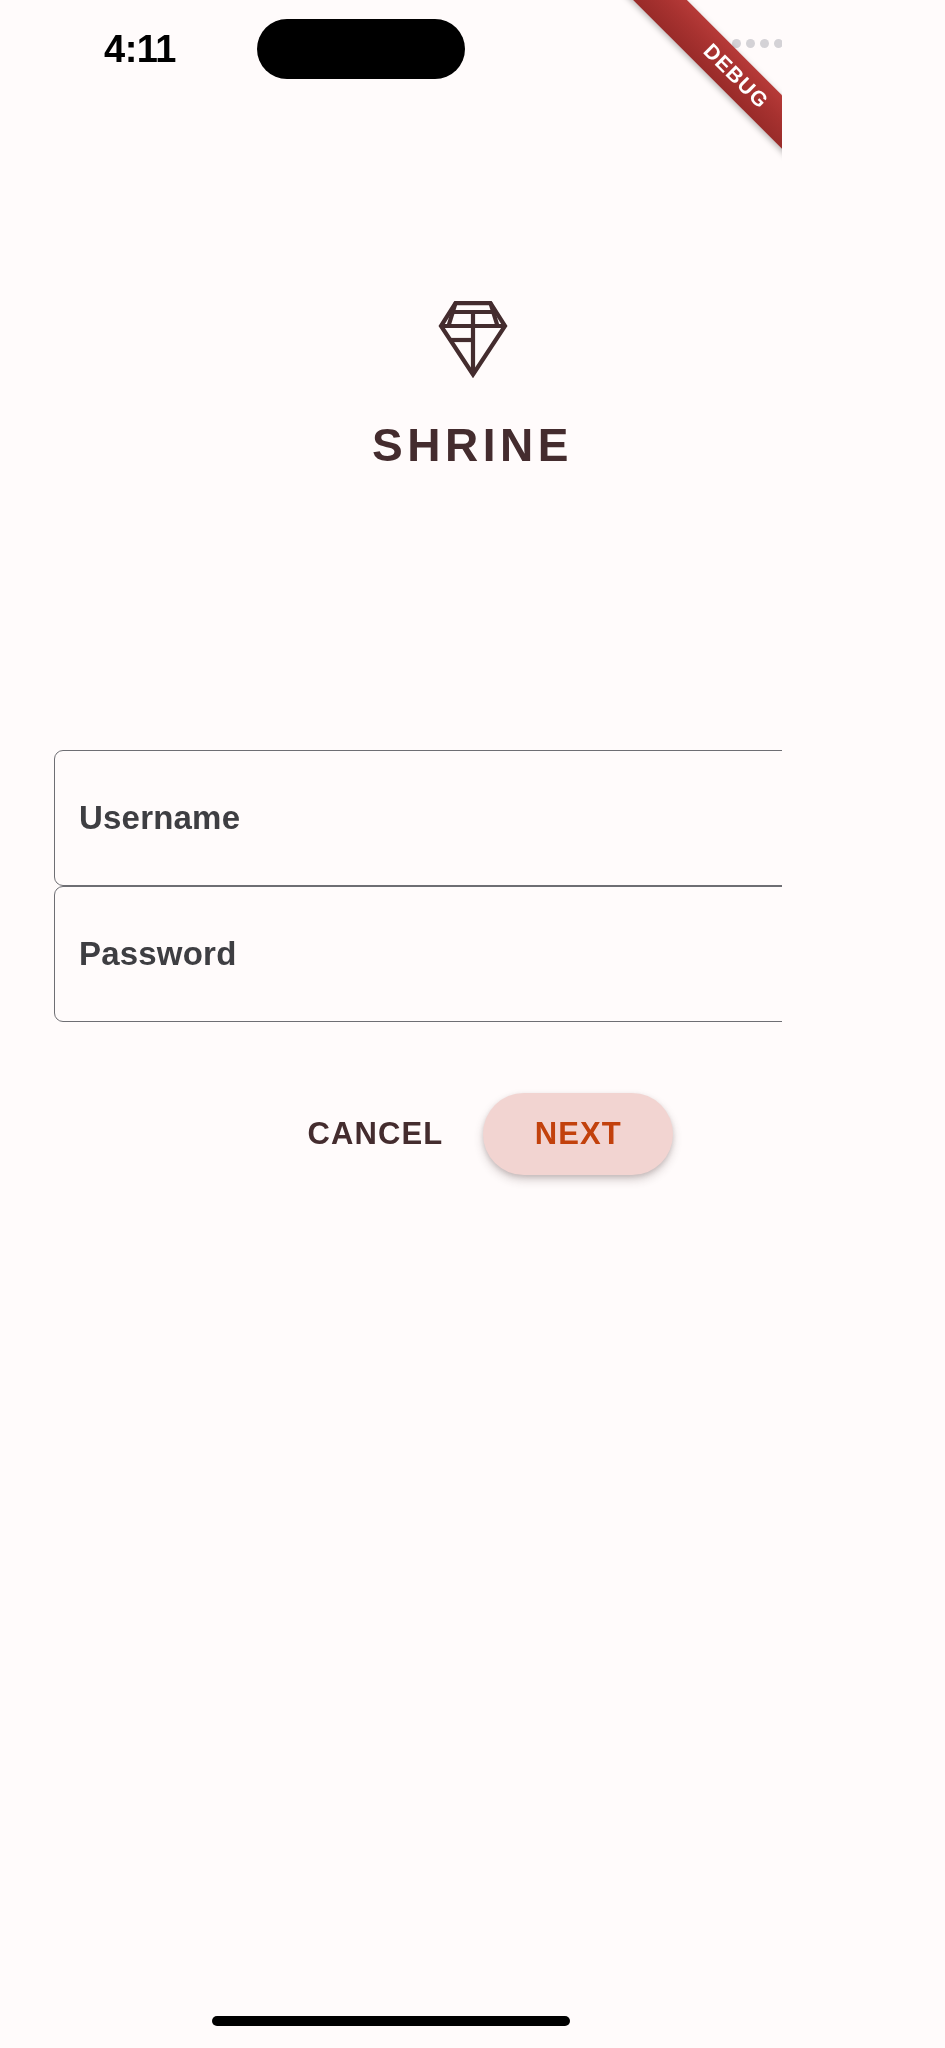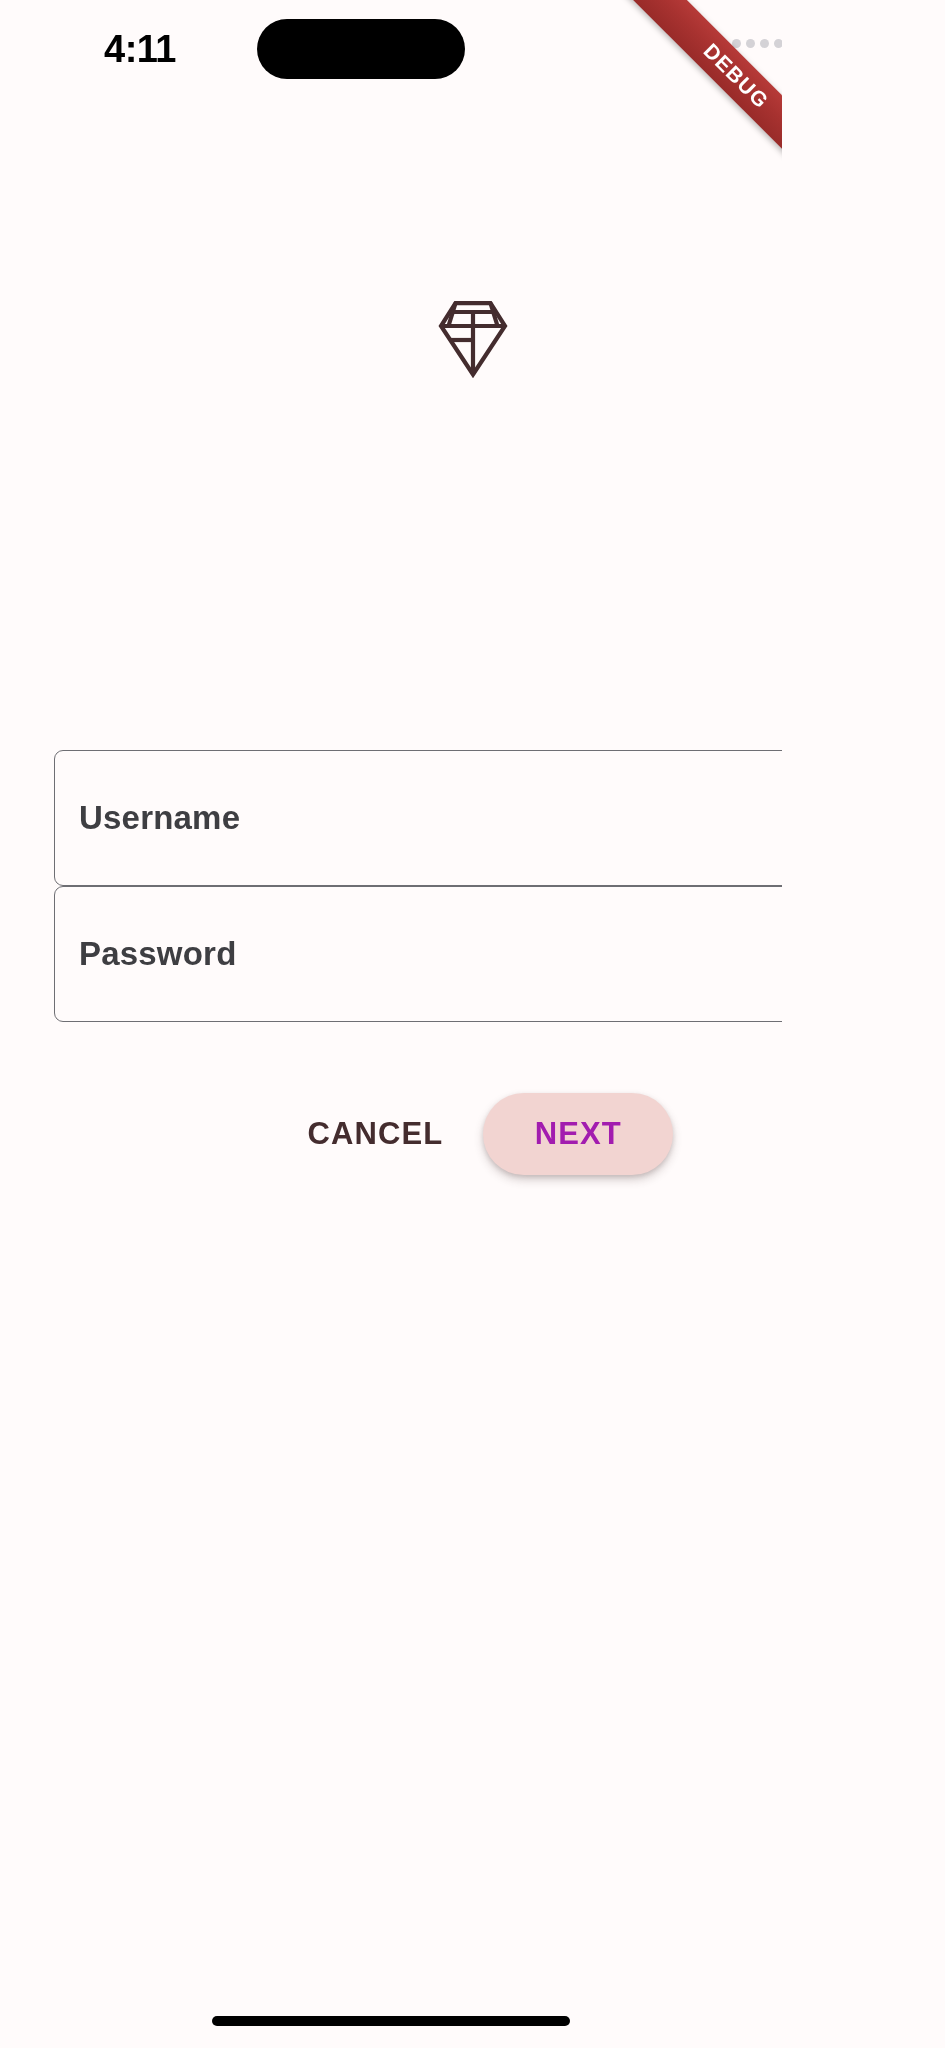--- a/index.html
+++ b/index.html
@@ -220,21 +220,21 @@
     cursor: pointer;
     line-height: 34px;
   }
 
   .btn-next {
     background: #F2D4D1;
     border: none;
     font-family: inherit;
     font-size: 31px;
     font-weight: 700;
-    color: #a21caf;
+    color: #c2410c;
     letter-spacing: 1.1px;
     min-width: 190px;
     height: 82px;
     border-radius: 41px;
     cursor: pointer;
     box-shadow: 0 5px 10px rgba(68,44,46,0.22), 0 2px 4px rgba(68,44,46,0.14);
     line-height: 34px;
   }
 
   
@@ -302,20 +302,21 @@
         <path d="M52.5 3.2 L59.5 26"></path>
 
         <path d="M35 12 V74.5"></path>
 
         <path d="M16 12 H54"></path>
 
         <path d="M13 40 H35"></path>
       </g>
     </svg>
 
+    <div class="brand-title">SHRINE</div>
   </div>
 
   <div class="form">
 
     <div class="text-field">
       <span class="field-label">Username</span>
     </div>
 
     <div class="text-field">
       <span class="field-label">Password</span>

